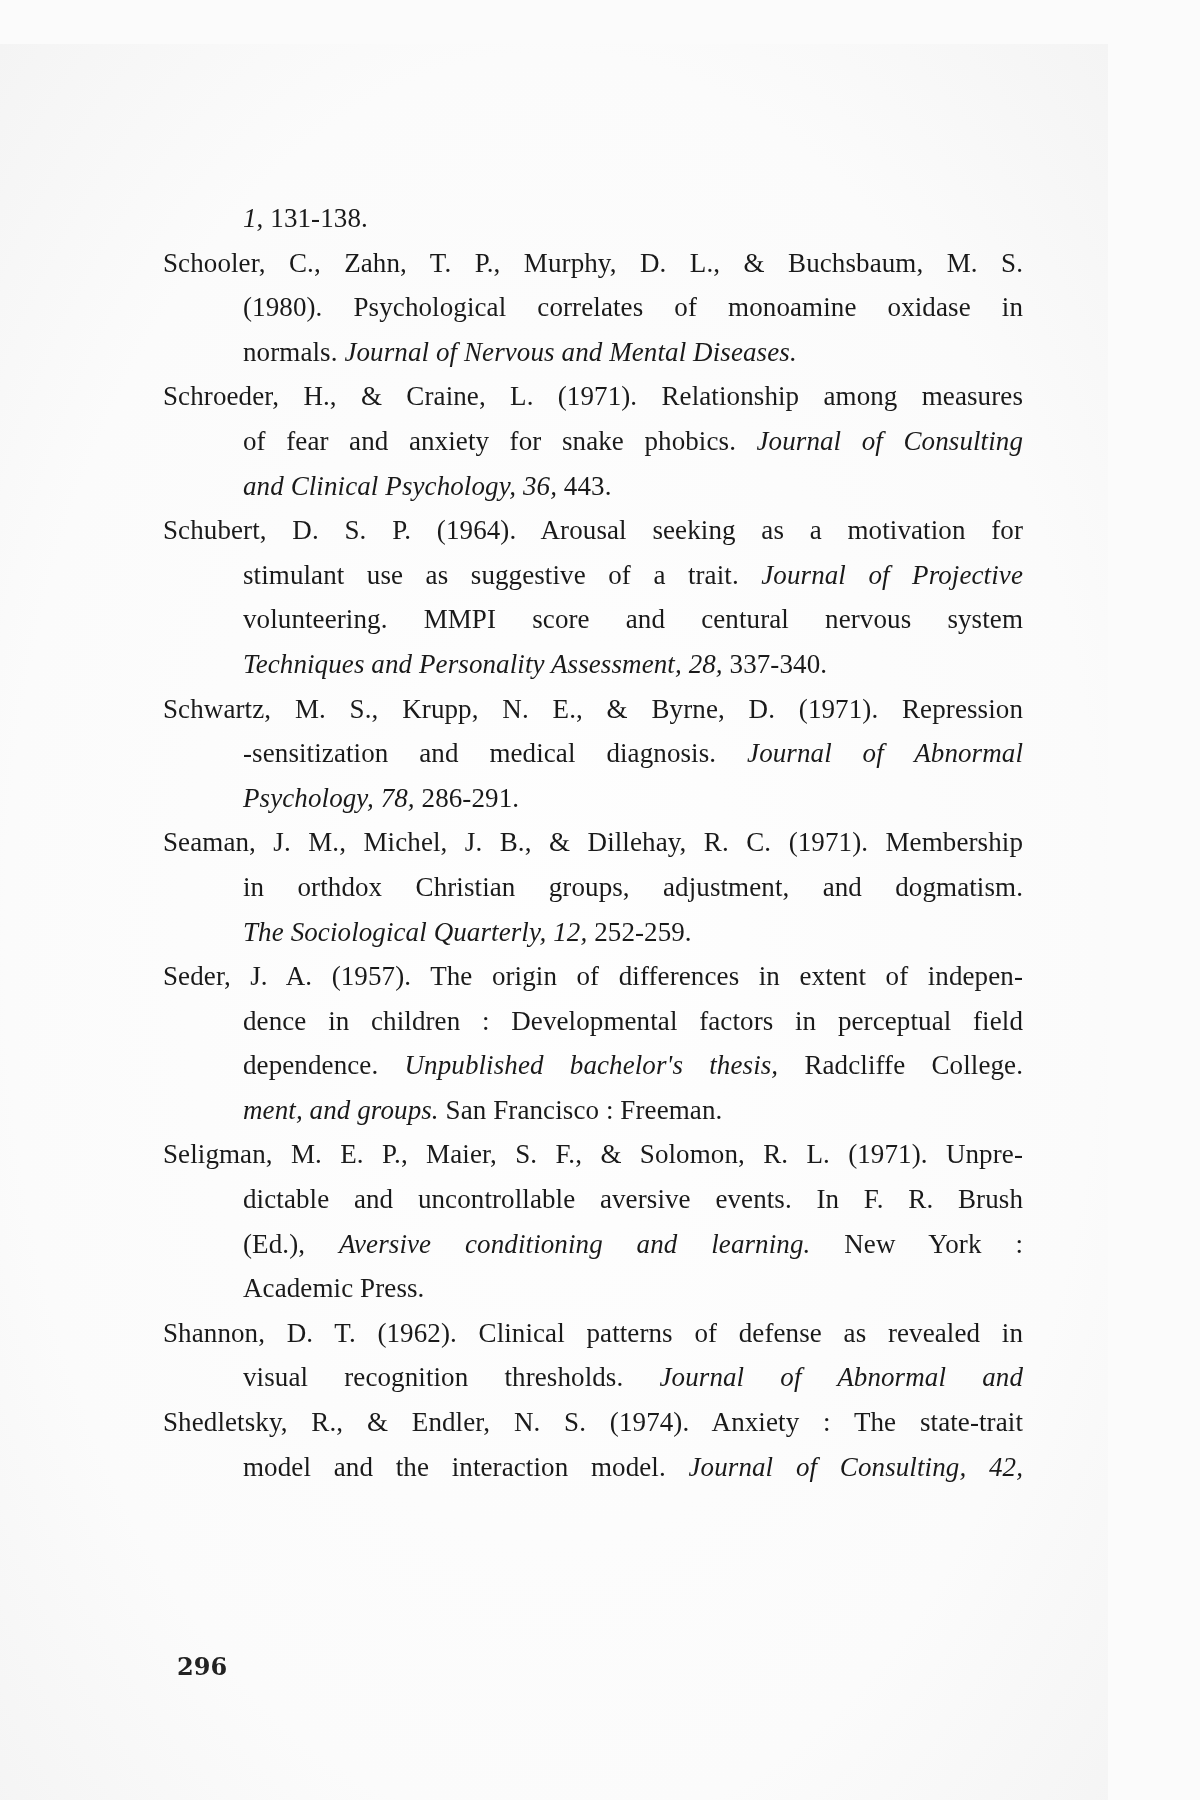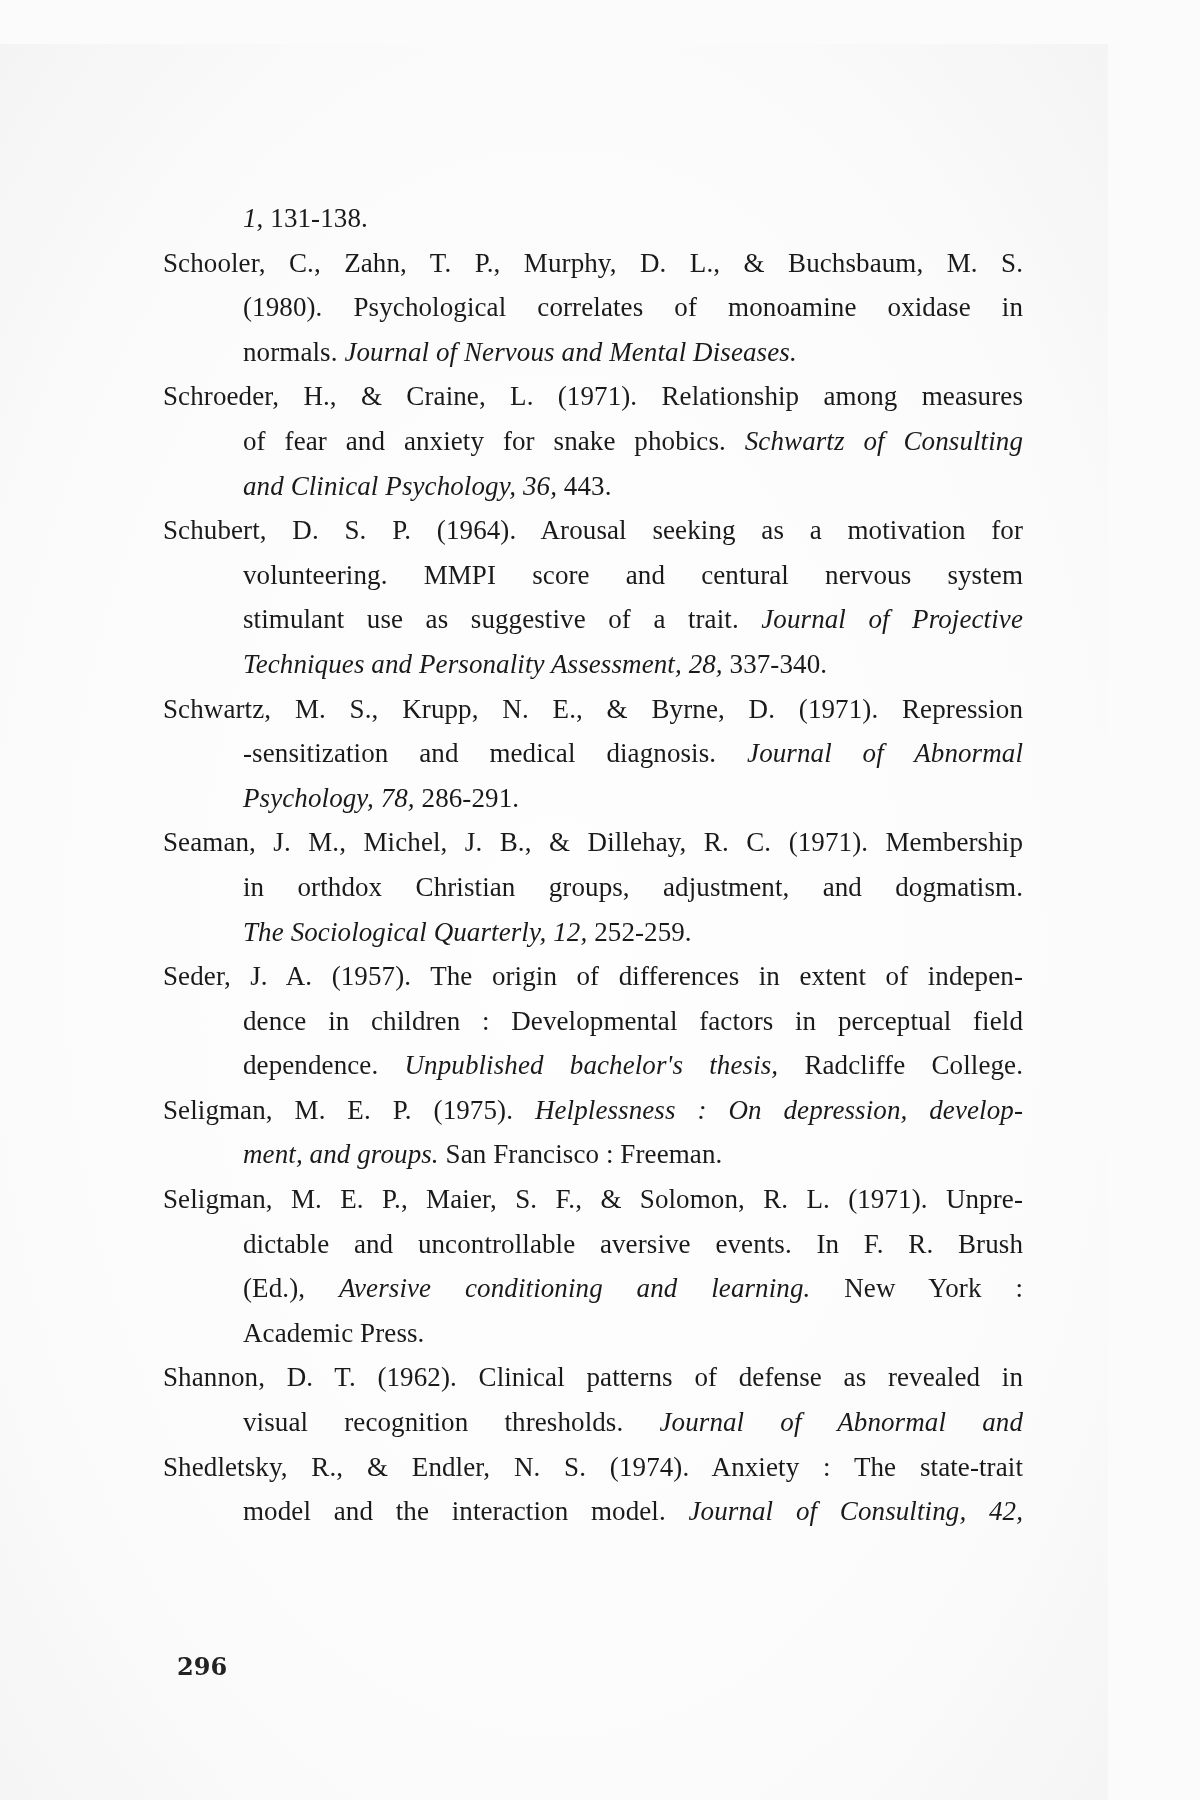--- a/index.html
+++ b/index.html
@@ -60,46 +60,45 @@
       <div>
         <div class="line cont"><i>1</i><span>, 131-138.</span></div>
       </div>
       <div>
         <div class="line first justify"><span>Schooler, C., Zahn, T. P., Murphy, D. L., &amp; Buchsbaum, M. S.</span></div>
         <div class="line cont justify"><span>(1980). Psychological correlates of monoamine oxidase in</span></div>
         <div class="line cont"><span>normals. </span><i>Journal of Nervous and Mental Diseases.</i></div>
       </div>
       <div>
         <div class="line first justify"><span>Schroeder, H., &amp; Craine, L. (1971). Relationship among measures</span></div>
-        <div class="line cont justify"><span>of fear and anxiety for snake phobics. </span><i>Schwartz of Consulting</i></div>
+        <div class="line cont justify"><span>of fear and anxiety for snake phobics. </span><i>Journal of Consulting</i></div>
         <div class="line cont"><i>and Clinical Psychology, 36,</i><span> 443.</span></div>
       </div>
       <div>
         <div class="line first justify"><span>Schubert, D. S. P. (1964). Arousal seeking as a motivation for</span></div>
+        <div class="line cont justify"><span>stimulant use as suggestive of a trait. </span><i>Journal of Projective</i></div>
         <div class="line cont justify"><span>volunteering. MMPI score and centural nervous system</span></div>
-        <div class="line cont justify"><span>stimulant use as suggestive of a trait. </span><i>Journal of Projective</i></div>
         <div class="line cont"><i>Techniques and Personality Assessment, 28,</i><span> 337-340.</span></div>
       </div>
       <div>
         <div class="line first justify"><span>Schwartz, M. S., Krupp, N. E., &amp; Byrne, D. (1971). Repression</span></div>
         <div class="line cont justify"><span>-sensitization and medical diagnosis. </span><i>Journal of Abnormal</i></div>
         <div class="line cont"><i>Psychology, 78,</i><span> 286-291.</span></div>
       </div>
       <div>
         <div class="line first justify"><span>Seaman, J. M., Michel, J. B., &amp; Dillehay, R. C. (1971). Membership</span></div>
         <div class="line cont justify"><span>in orthdox Christian groups, adjustment, and dogmatism.</span></div>
         <div class="line cont"><i>The Sociological Quarterly, 12,</i><span> 252-259.</span></div>
       </div>
       <div>
         <div class="line first justify"><span>Seder, J. A. (1957). The origin of differences in extent of indepen-</span></div>
         <div class="line cont justify"><span>dence in children : Developmental factors in perceptual field</span></div>
         <div class="line cont justify"><span>dependence. </span><i>Unpublished bachelor's thesis,</i><span> Radcliffe College.</span></div>
       </div>
       <div>
-        <div class="line first justify"><span>Seligman, M. E. P. (1975). </span><i>Helplessness : On depression, develop-</i></div>
         <div class="line cont"><i>ment, and groups.</i><span> San Francisco : Freeman.</span></div>
       </div>
       <div>
         <div class="line first justify"><span>Seligman, M. E. P., Maier, S. F., &amp; Solomon, R. L. (1971). Unpre-</span></div>
         <div class="line cont justify"><span>dictable and uncontrollable aversive events. In F. R. Brush</span></div>
         <div class="line cont justify"><span>(Ed.), </span><i>Aversive conditioning and learning.</i><span> New York :</span></div>
         <div class="line cont"><span>Academic Press.</span></div>
       </div>
       <div>
         <div class="line first justify"><span>Shannon, D. T. (1962). Clinical patterns of defense as revealed in</span></div>

